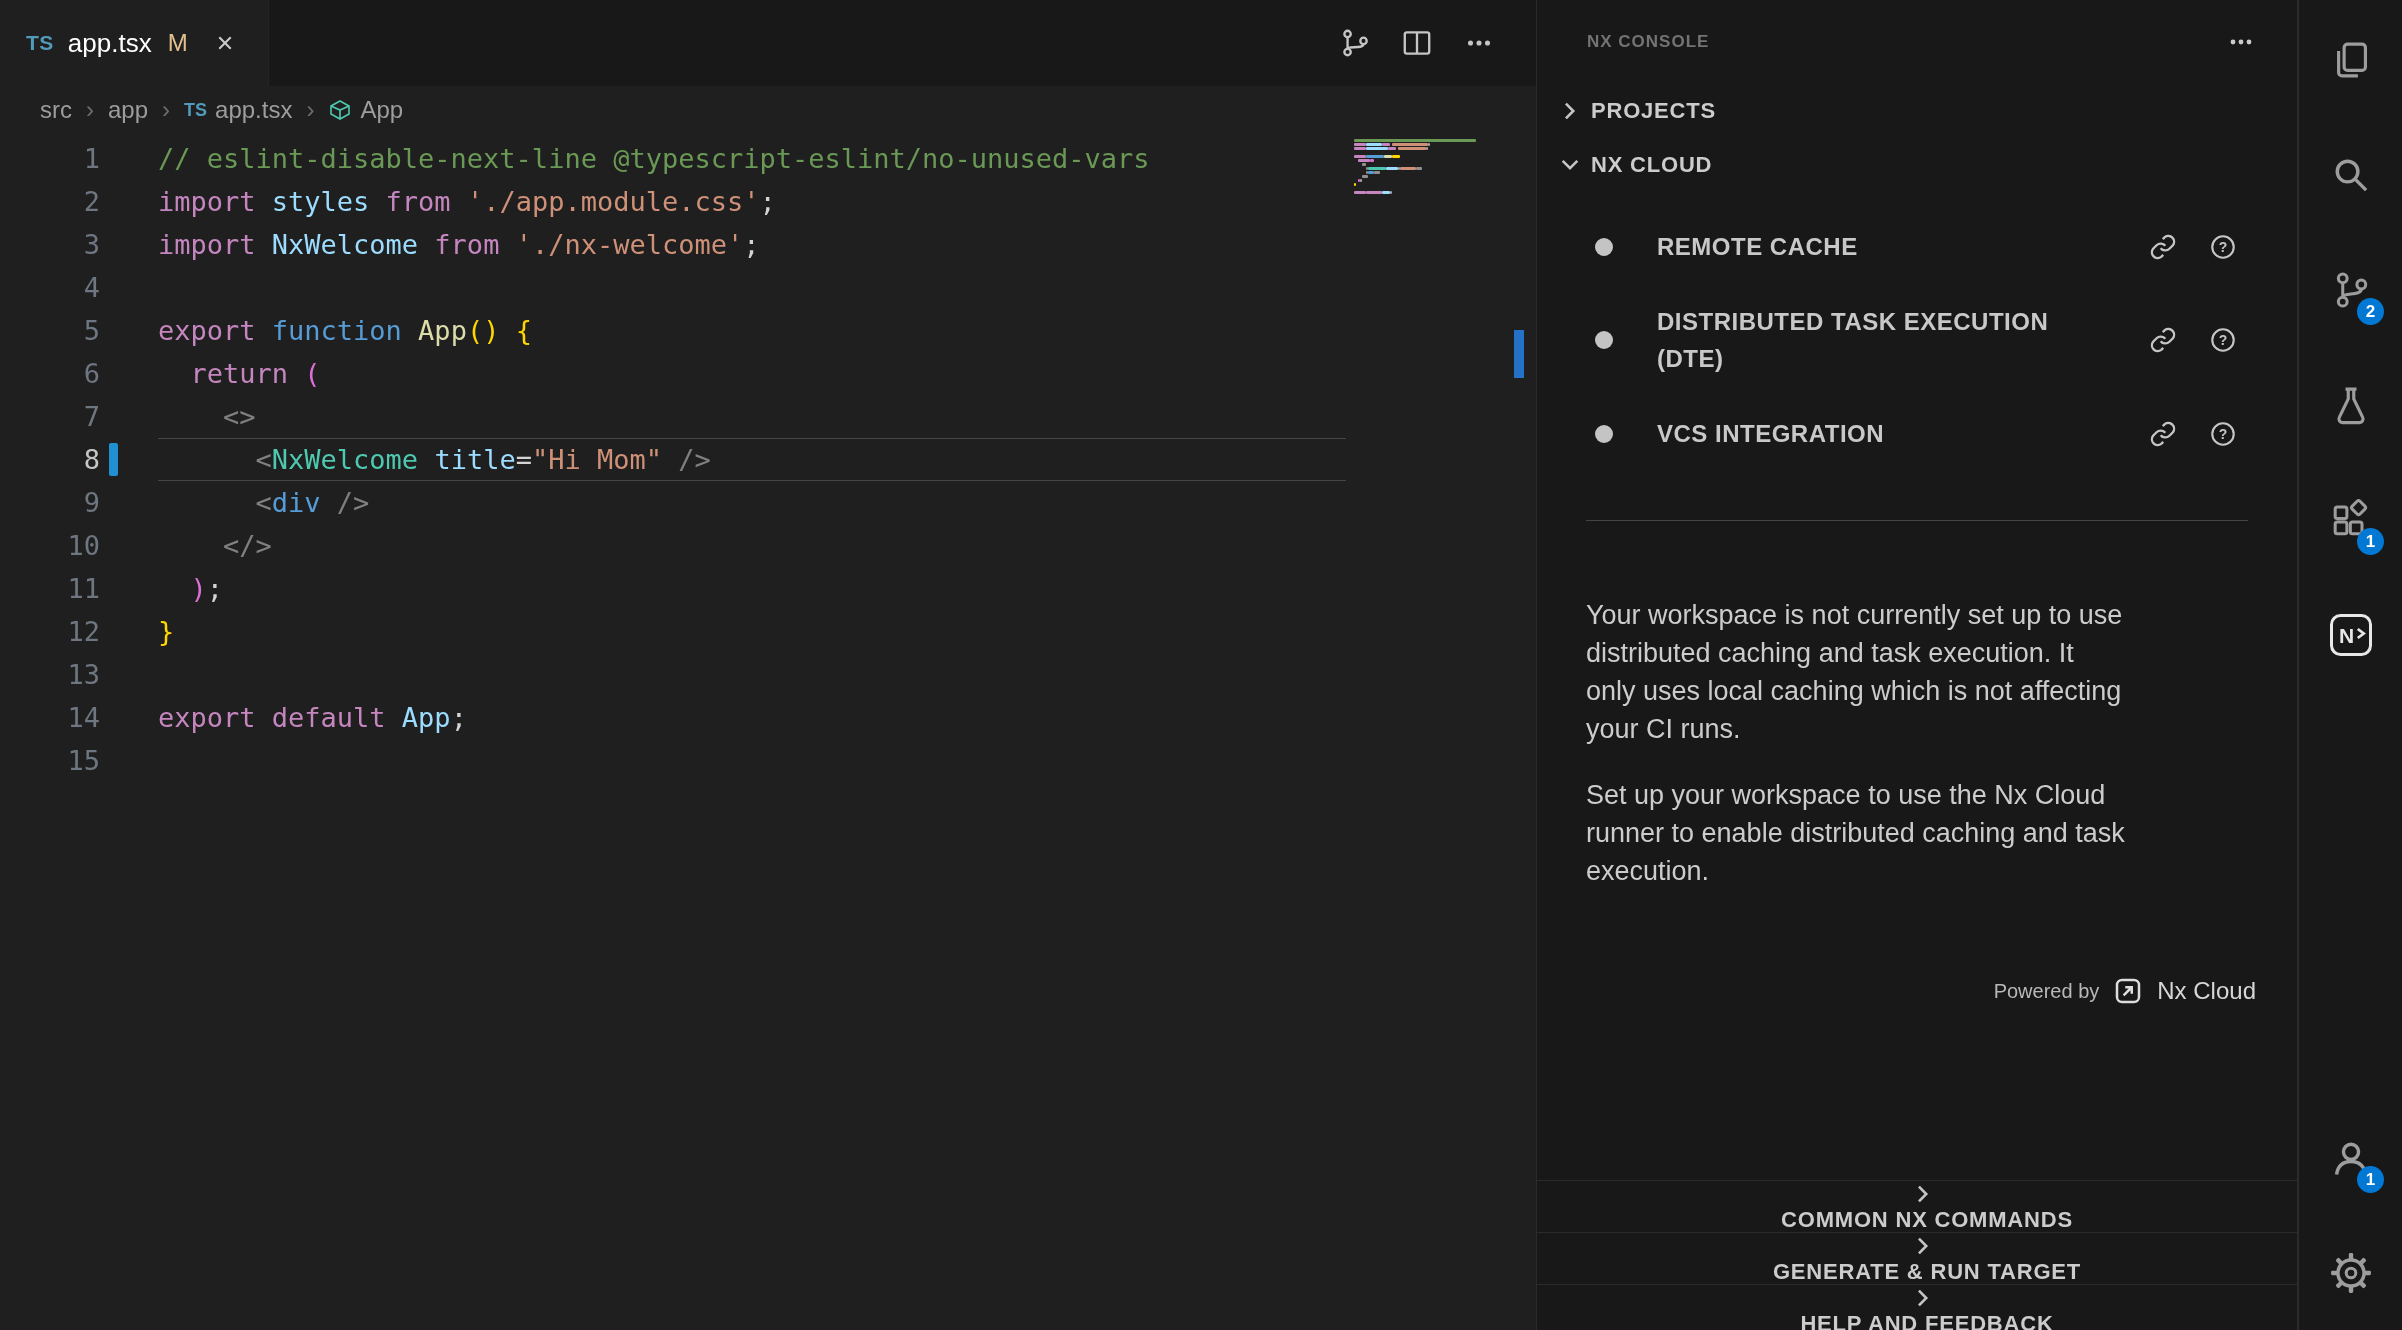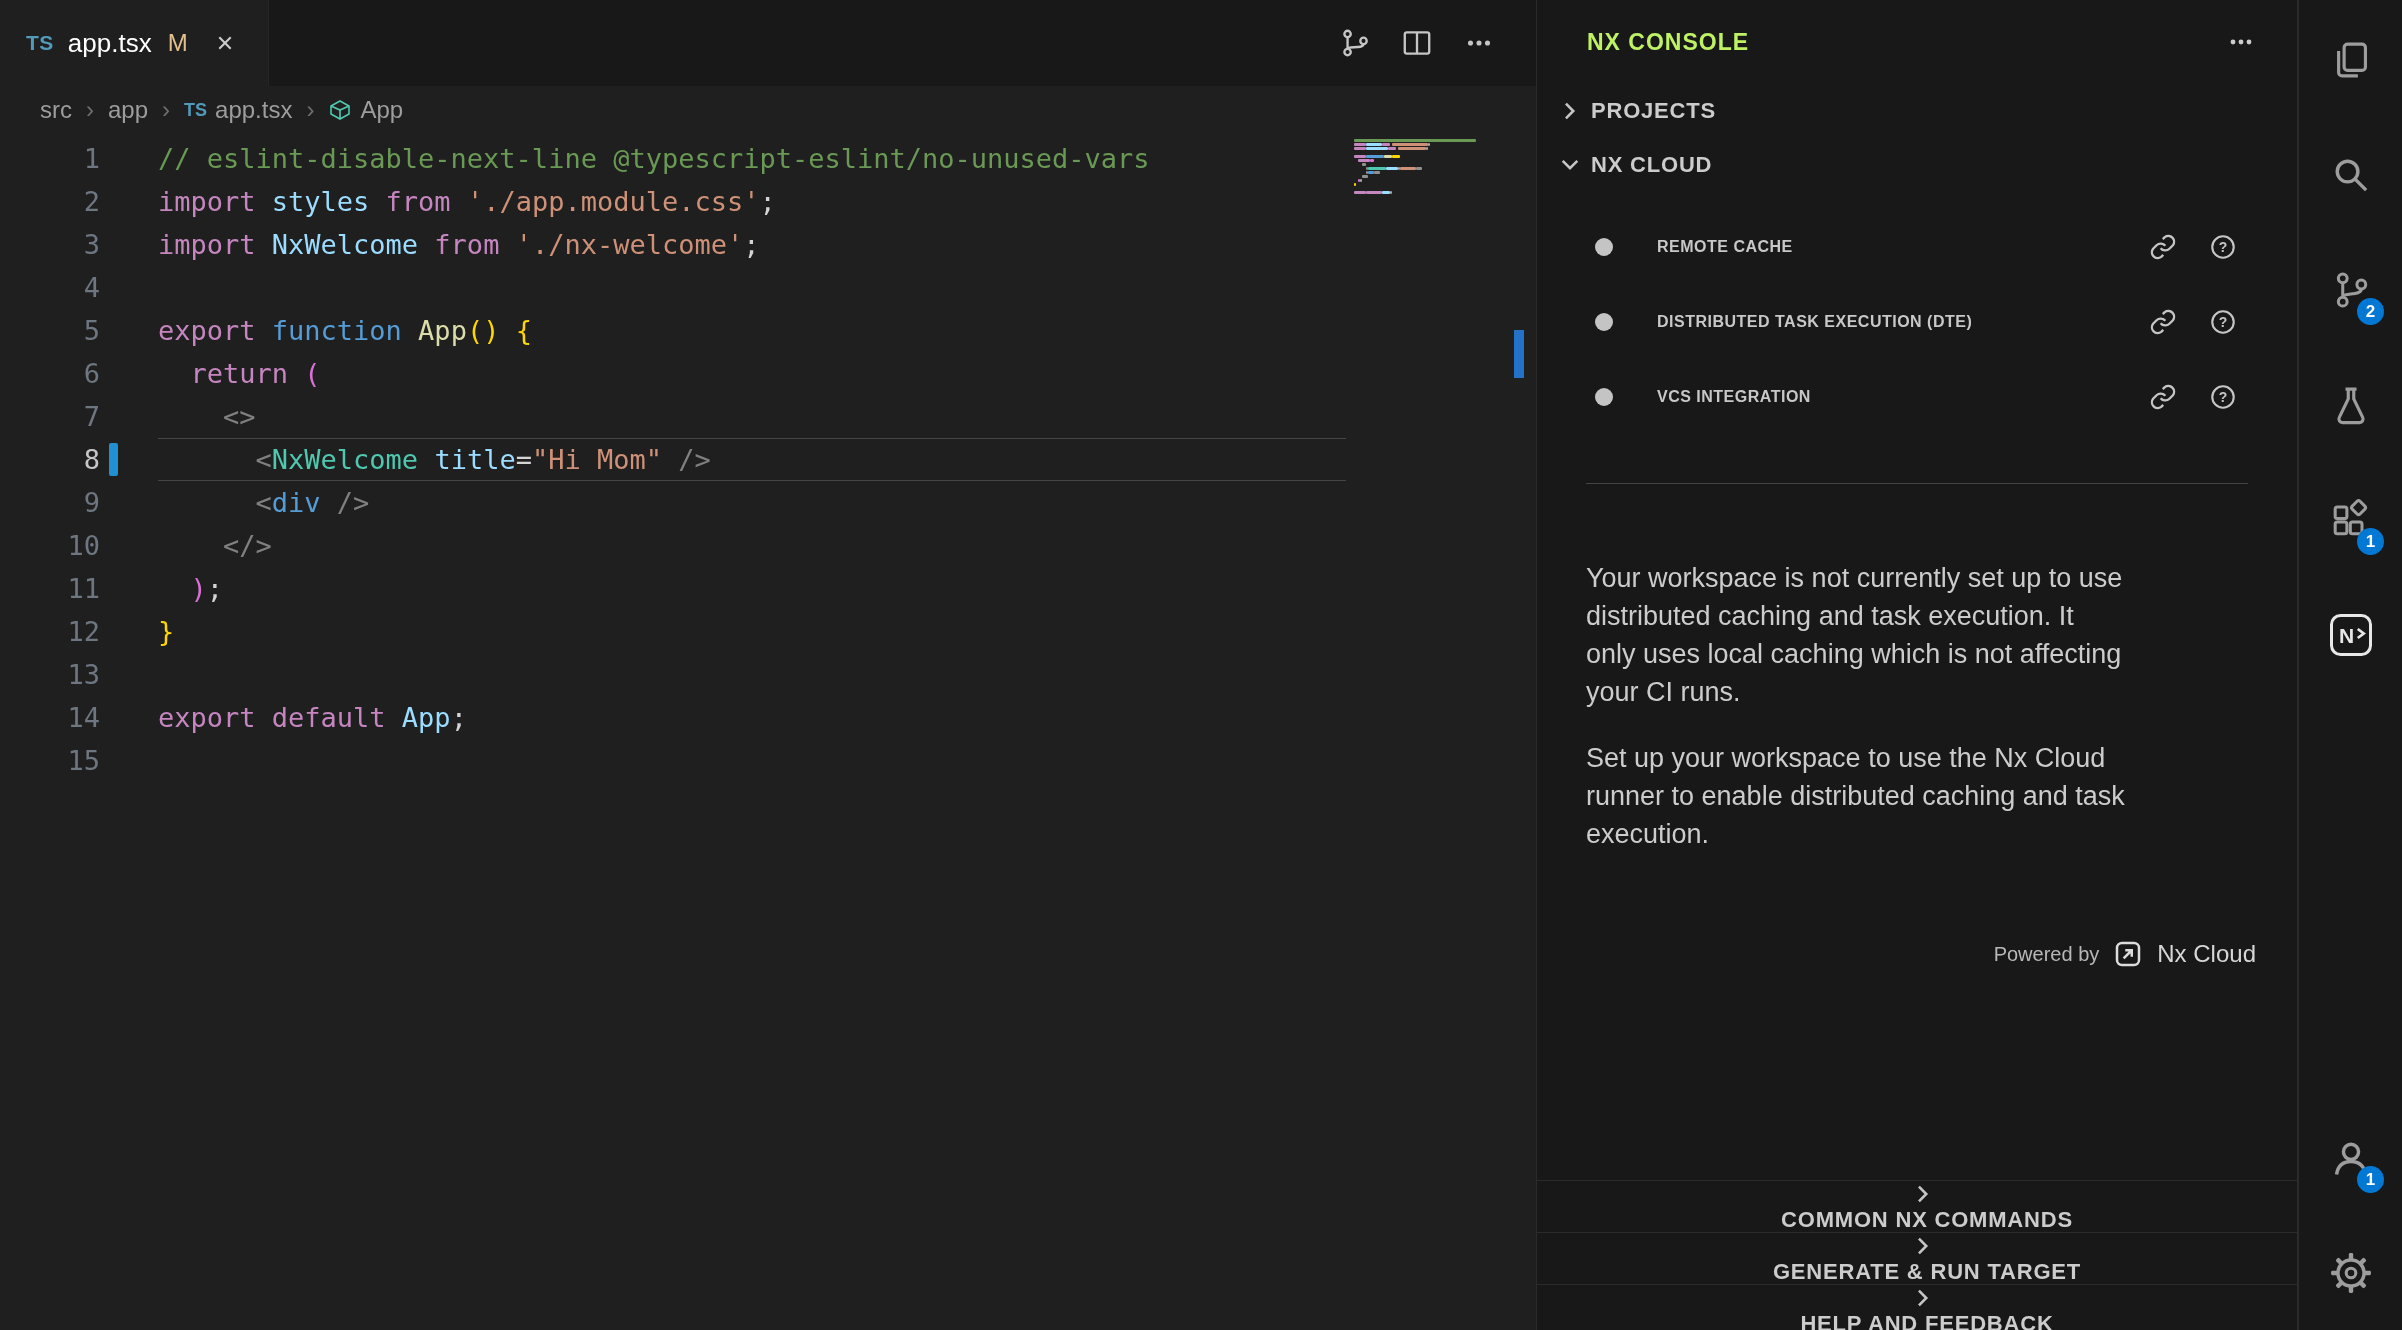--- a/index.html
+++ b/index.html
@@ -51,36 +51,36 @@
   .mm-var { background: #9cdcfe; } .mm-str { background: #ce9178; } .mm-fn { background: #dcdcaa; }
   .mm-component { background: #4ec9b0; } .mm-plain { background: #a9a9a9; }
   .mm-b1 { background: #ffd700; } .mm-b2 { background: #da70d6; } .mm-tagb { background: #909090; }
   .mm-space { background: transparent; }
   .overview-mark { position: absolute; right: 12px; top: 196px; width: 10px; height: 48px; background: #2472c8; }
 
   
   .panel { width: 762px; height: 100%; background: #181818; border-left: 1px solid #2b2b2b;
     border-right: 1px solid #2b2b2b; display: flex; flex-direction: column; overflow: hidden; }
   .panel-header { height: 84px; flex: none; display: flex; align-items: center; padding: 0 40px 0 50px; }
-  .panel-title { color: #bef264; font-size: 23px; font-weight: 600; letter-spacing: 1px; }
+  .panel-title { color: #737373; font-size: 17px; font-weight: 600; letter-spacing: 1px; }
   .panel-more { margin-left: auto; color: #cccccc; width: 32px; height: 32px; cursor: pointer; }
   .panel-more svg { width: 32px; height: 32px; }
 
   .section-row { height: 54px; flex: none; display: flex; align-items: center; padding-left: 20px;
     color: #cccccc; cursor: pointer; }
   .section-row.bottom { height: 52px; border-top: 1px solid #2b2b2b; flex-direction: column; }
   .section-row .chev { width: 26px; height: 26px; margin-right: 8px; color: #c5c5c5; flex: none; }
   .section-row .chev svg { width: 26px; height: 26px; }
   .section-label { font-size: 22px; font-weight: 700; letter-spacing: 0.8px; }
 
   .nx-cloud-content { height: 988px; flex: none; overflow: hidden; }
   .tree-list { padding-top: 24px; }
   .tree-item { display: flex; align-items: center; padding: 12px 60px 12px 58px; margin-bottom: 14px; cursor: pointer; }
   .dot { width: 18px; height: 18px; border-radius: 50%; background: #c4c4c4; flex: none; }
-  .tree-label { margin-left: 44px; color: #c8c8c8; font-size: 16px; font-weight: 600; letter-spacing: 0.5px;
+  .tree-label { margin-left: 44px; color: #c8c8c8; font-size: 24px; font-weight: 600; letter-spacing: 0.5px;
     line-height: 37px; max-width: 400px; }
   .tree-actions { margin-left: auto; display: flex; align-items: center; gap: 32px; color: #c5c5c5; }
   .tree-actions .ticon { width: 28px; height: 28px; cursor: pointer; }
   .tree-actions svg { width: 28px; height: 28px; }
 
   .panel-divider { border: none; border-top: 1px solid #444444; margin: 56px 49px 0; }
   .desc { margin: 0 49px; color: #cccccc; font-size: 27px; line-height: 38px; }
   .desc-1 { margin-top: 75px; }
   .desc-2 { margin-top: 28px; }
 

